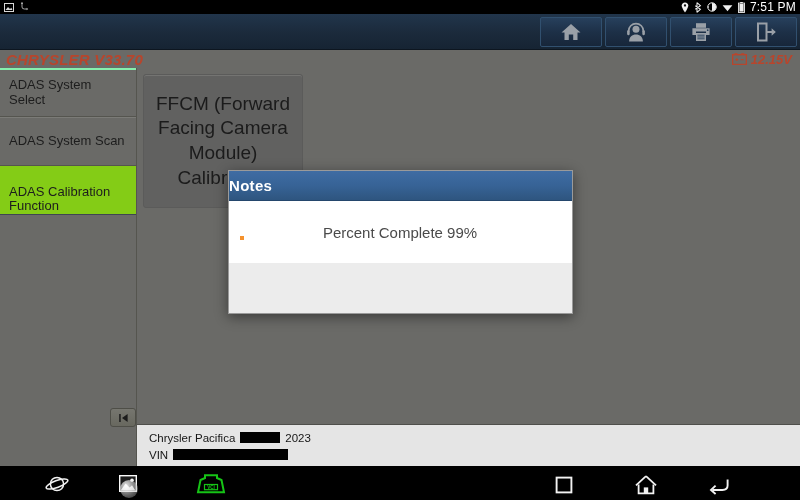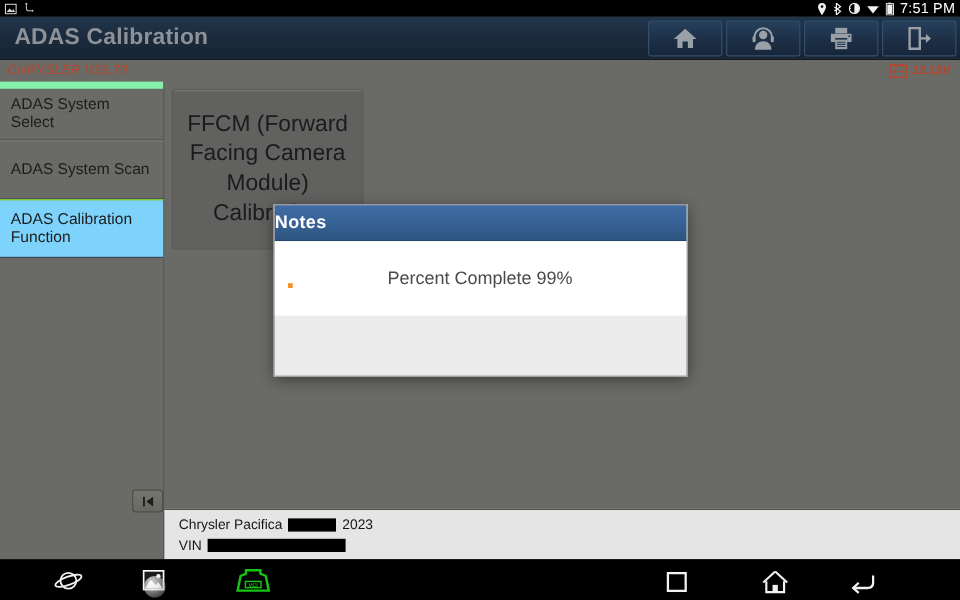--- a/index.html
+++ b/index.html
@@ -42,44 +42,45 @@
     cursor:pointer;
   }
   .tb-btn svg { display:block; }
 
   
   .subheader {
     position:absolute; left:0; top:50px; width:800px; height:18px;
     background:#6a6a67; display:flex; align-items:center;
   }
   .make-ver {
-    margin-left:6px; font-size:11px; font-style:italic; font-weight:normal;
+    margin-left:6px; font-size:15px; font-style:italic; font-weight:bold;
     color:#b8452c; letter-spacing:.2px;
   }
   .voltage-wrap { margin-left:auto; margin-right:8px; display:flex; align-items:center; gap:4px; }
-  .voltage-txt { font-size:10px; font-style:italic; color:#b8452c; font-weight:bold; }
+  .voltage-txt { font-size:13px; font-style:italic; color:#b8452c; font-weight:bold; }
 
   
   .sidebar {
     position:absolute; left:0; top:68px; width:137px; height:398px;
     background:#6a6a67; border-right:1px solid #55554f;
   }
   .side-item {
     height:49px; padding:0 9px;
     display:flex; align-items:center;
     font-size:13px; color:#1d1d1d;
     border-bottom:1px solid #55554f;
     border-top:1px solid #7b7b77;
     line-height:1.12;
     cursor:pointer;
   }
-  .side-item:first-child { border-top:6px solid #86efac; }
+  .side-item:first-child { border-top:2px solid #86efac; }
   .side-item.active {
-    background:#7dd3fc; border-top:1px solid #84cc16;
+    background:#84cc16; border-top:4px solid #84cc16;
     border-bottom:1px solid #3f4651;
+    align-items:flex-end;
   }
 
   
   .content {
     position:absolute; left:137px; top:68px; width:663px; height:356px;
     background:#6a6a67; padding:6px;
   }
   .tile {
     width:160px; height:134px;
     background:#616160;
@@ -212,21 +213,20 @@
       <svg class="sb-ico" width="7" height="11" viewBox="0 0 7 11">
         <rect x="2.2" y="0" width="2.6" height="1.1" fill="#f0f0f0"></rect>
         <rect x="0.5" y="1.1" width="6" height="9.4" fill="none" stroke="#f0f0f0" stroke-width="0.9"></rect>
         <rect x="1.4" y="2" width="4.2" height="7.6" fill="#f0f0f0"></rect>
       </svg>
       <span class="sb-time">7:51 PM</span>
     </div>
   </div>
 
   <div class="titlebar">
-    <span class="app-title">ADAS Calibration</span>
 
     <div class="tb-buttons">
 
       <div class="tb-btn">
         <svg width="22" height="20" viewBox="0 0 22 20">
           <path d="M11 2 L20.5 10.5 L17.5 10.5 L17.5 18 L13.2 18 L13.2 12.6 L8.8 12.6 L8.8 18 L4.5 18 L4.5 10.5 L1.5 10.5 Z" fill="#9aa0a7"></path>
         </svg>
       </div>
 
       <div class="tb-btn">

